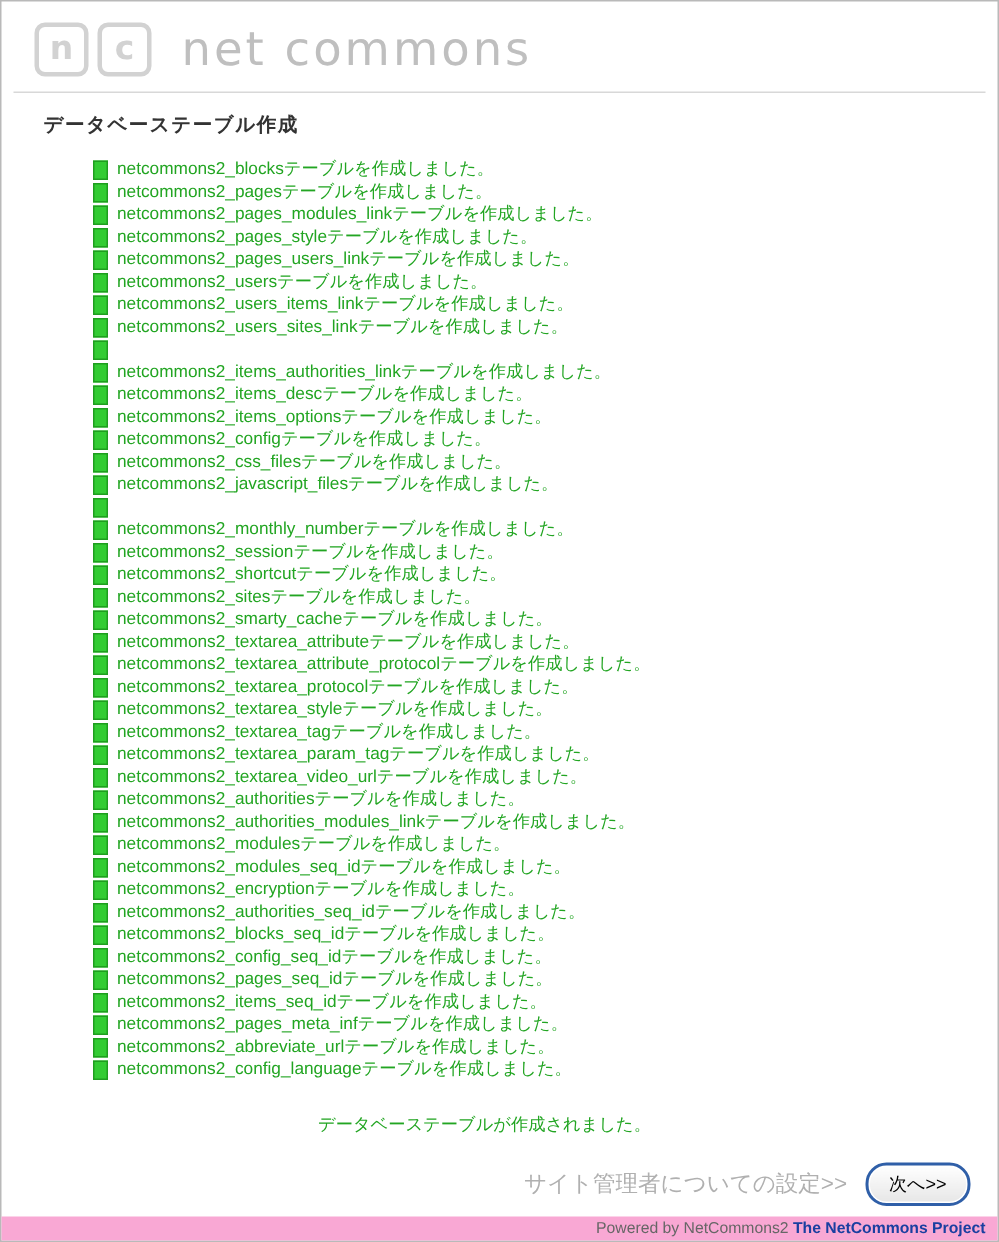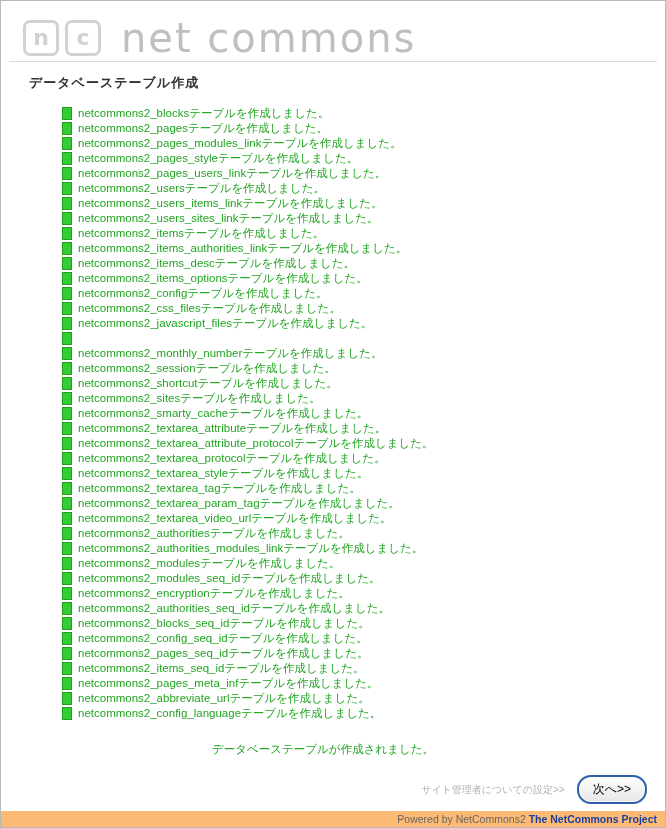--- a/index.html
+++ b/index.html
@@ -49,21 +49,21 @@
     transform: translateY(-50%);
     text-align: center;
     font-size: 22px;
     font-weight: bold;
     color: #d2d2d2;
     font-family: "DejaVu Sans", sans-serif;
     line-height: 1;
   }
   .logo-text {
     margin-left: 14px;
-    font-size: 40px;
+    font-size: 31px;
     letter-spacing: 2px;
     color: #bfbfbf;
     font-family: "DejaVu Sans", sans-serif;
     font-weight: normal;
     white-space: nowrap;
   }
   .rule {
     height: 1px;
     background: #d8d8d8;
     margin: 4px 8px 0 8px;
@@ -112,21 +112,21 @@
   
   .action-row {
     display: flex;
     align-items: center;
     justify-content: flex-end;
     gap: 12px;
     margin-top: 18px;
     padding-right: 18px;
   }
   .admin-link {
-    font-size: 10px;
+    font-size: 15px;
     color: #b0b0b0;
     text-decoration: none;
   }
   .next-btn {
     min-width: 70px;
     padding: 4px 14px;
     font-size: 12px;
     font-family: "Liberation Sans", sans-serif;
     color: #000;
     background: linear-gradient(#ffffff, #e6e6e6);
@@ -136,21 +136,21 @@
     cursor: pointer;
   }
   
   .powered {
     position: absolute;
     left: 0;
     right: 0;
     bottom: 0;
     height: 16px;
     line-height: 16px;
-    background: #fdba74;
+    background: #f9a8d4;
     text-align: right;
     padding-right: 8px;
     font-size: 10.5px;
     color: #666666;
   }
   .powered a {
     color: #1a3fa0;
     text-decoration: none;
     font-weight: bold;
   }
@@ -203,21 +203,20 @@
       <div class="log-row">
         <span class="ok-icon"></span>
         <span class="log-text">netcommons2_users_items_linkテーブルを作成しました。</span>
       </div>
       <div class="log-row">
         <span class="ok-icon"></span>
         <span class="log-text">netcommons2_users_sites_linkテーブルを作成しました。</span>
       </div>
       <div class="log-row">
         <span class="ok-icon"></span>
-        <span class="log-text">netcommons2_itemsテーブルを作成しました。</span>
       </div>
       <div class="log-row">
         <span class="ok-icon"></span>
         <span class="log-text">netcommons2_items_authorities_linkテーブルを作成しました。</span>
       </div>
       <div class="log-row">
         <span class="ok-icon"></span>
         <span class="log-text">netcommons2_items_descテーブルを作成しました。</span>
       </div>
       <div class="log-row">

